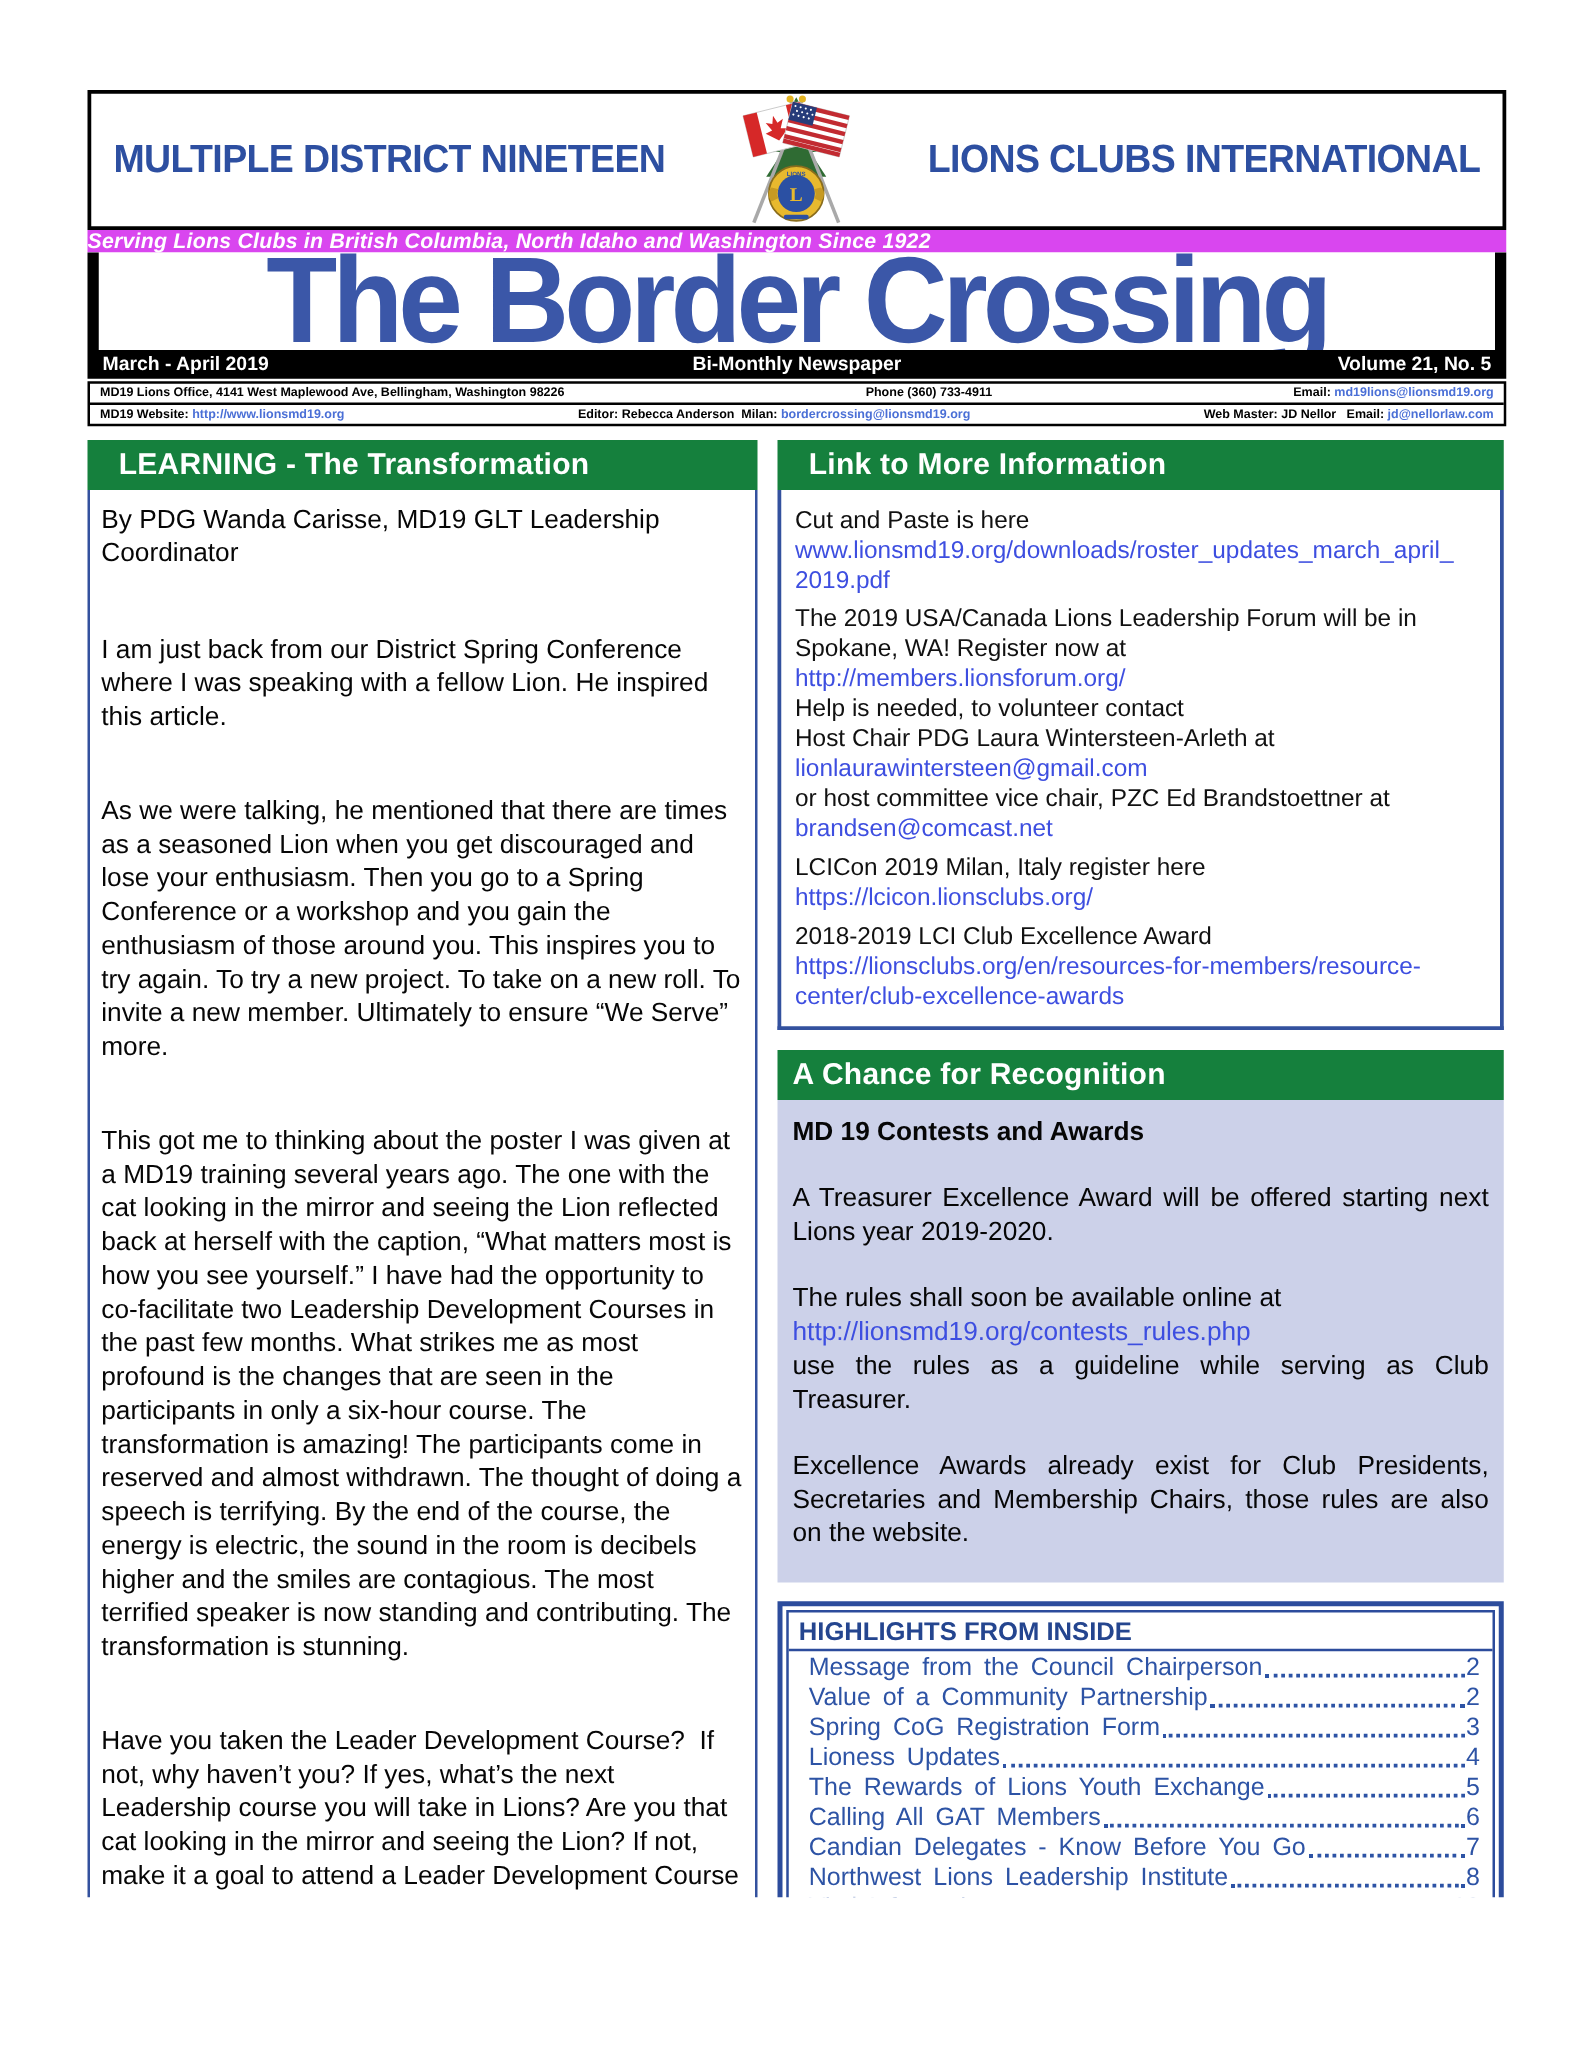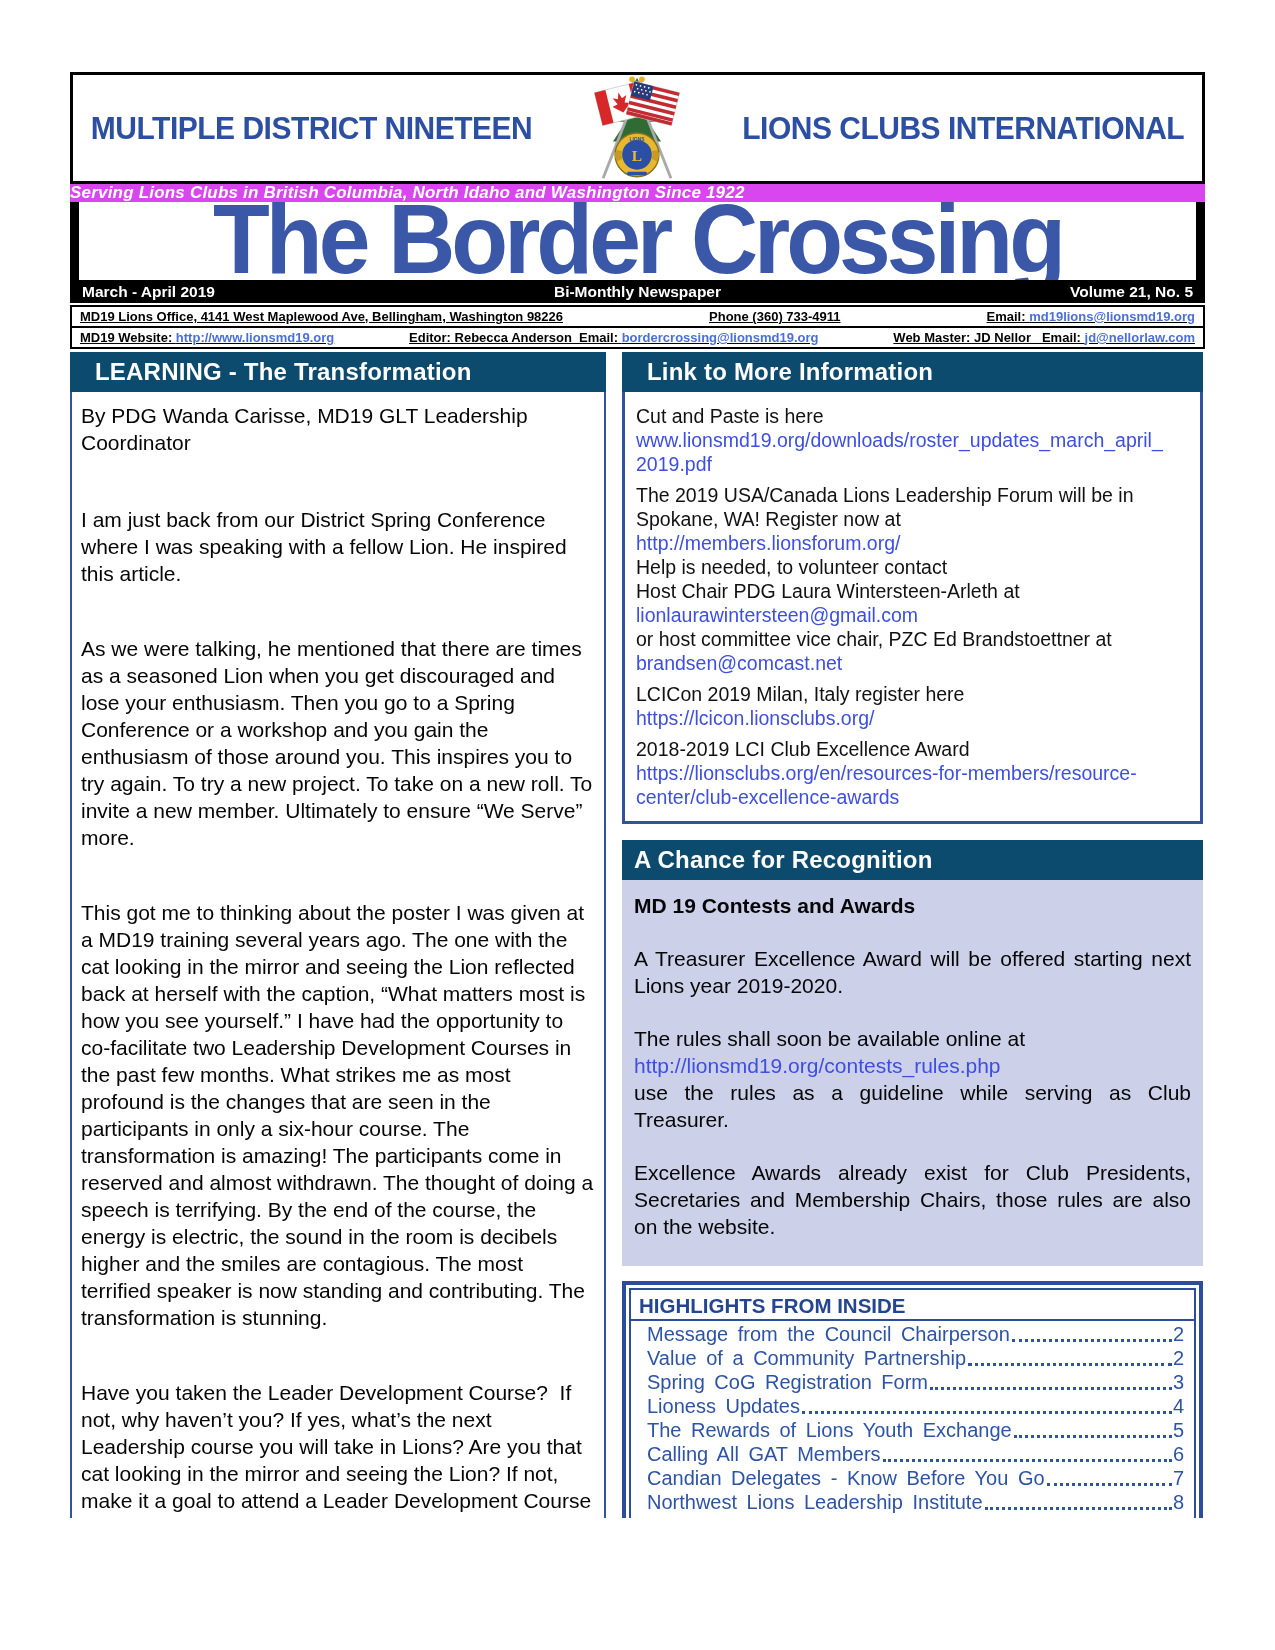--- a/index.html
+++ b/index.html
@@ -38,31 +38,31 @@
     white-space:nowrap;
   }
 
   .issue-bar {
     height:23px; background:#000; color:#fff; font-weight:bold; font-size:15.5px;
     display:grid; grid-template-columns:1fr 1.1fr 1fr; align-items:center; padding:0 12px;
   }
   .issue-center { text-align:center; }
   .issue-right { text-align:right; }
 
-  .contact-box { margin-top:2px; border:2px solid #000; font-size:13px; font-weight:bold; background:#fff;text-decoration:underline; }
+  .contact-box { margin-top:2px; border:2px solid #000; font-size:10px; font-weight:bold; background:#fff; }
   .contact-row { display:flex; justify-content:space-between; align-items:center; padding:2px 8px; white-space:pre-wrap; }
   .contact-row + .contact-row { border-top:2px solid #000; }
   .clink { color:#4a6fd6; text-decoration:none; cursor:pointer; }
 
   
   .left-col  { position:absolute; left:70px;  top:352px; width:536px; }
   .right-col { position:absolute; left:622px; top:352px; width:581px; }
 
   .sec-header {
-    background:#0c4a6e; color:#fff; font-weight:bold; font-size:24px;
+    background:#15803d; color:#fff; font-weight:bold; font-size:24px;
     height:40px; line-height:40px; padding-left:25px; letter-spacing:0.2px;
   }
 
   .article-box {
     border:2px solid #33519e; border-top:none; min-height:1185px;
     padding:10px 9px 8px 9px; font-size:21px; line-height:27px; color:#060606;
   }
   .article-box p { margin:0 0 48px; white-space:pre-wrap; }
   .article-box p.byline { margin-bottom:50px; }
   .article-box p.closing { margin-bottom:0; }
@@ -174,21 +174,21 @@
     </div>
 
     <div class="contact-box">
       <div class="contact-row">
         <span>MD19 Lions Office, 4141 West Maplewood Ave, Bellingham, Washington 98226</span>
         <span>Phone (360) 733-4911</span>
         <span><span>Email: </span><a class="clink">md19lions@lionsmd19.org</a></span>
       </div>
       <div class="contact-row">
         <span><span>MD19 Website: </span><a class="clink">http://www.lionsmd19.org</a></span>
-        <span><span>Editor: Rebecca Anderson  Email: </span><a class="clink">bordercrossing@lionsmd19.org</a></span>
+        <span><span>Editor: Rebecca Anderson  Milan: </span><a class="clink">bordercrossing@lionsmd19.org</a></span>
         <span><span>Web Master: JD Nellor   Email: </span><a class="clink">jd@nellorlaw.com</a></span>
       </div>
     </div>
   </div>
 
   <div class="left-col">
     <div class="sec-header">LEARNING - The Transformation</div>
     <div class="article-box">
       <p class="byline">By PDG Wanda Carisse, MD19 GLT Leadership Coordinator</p>
       <p>I am just back from our District Spring Conference where I was speaking with a fellow Lion. He inspired this article.</p>

